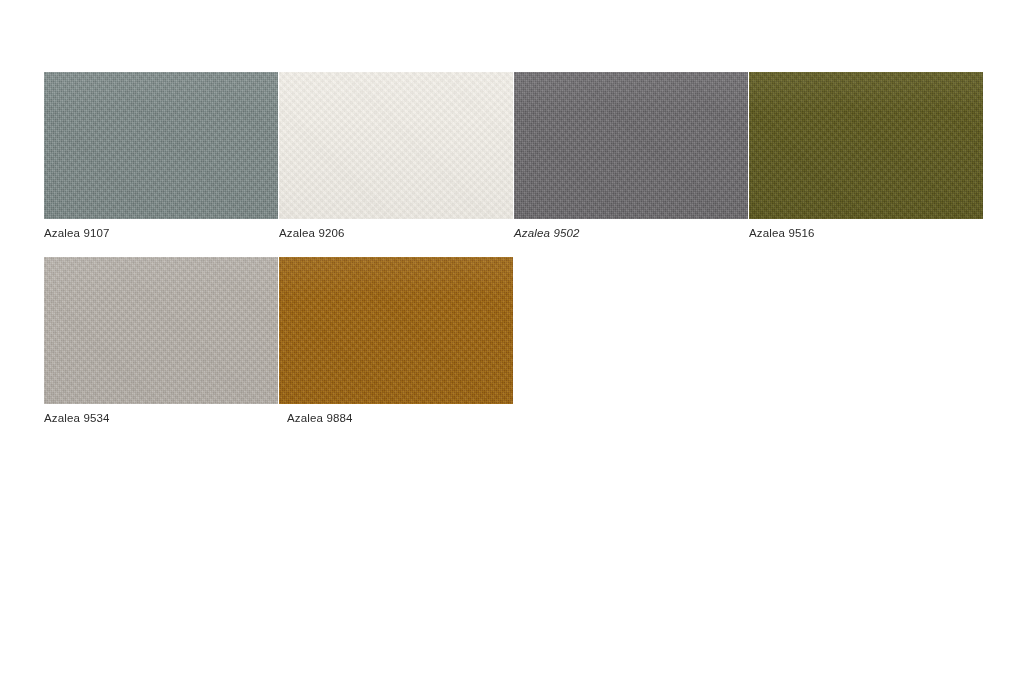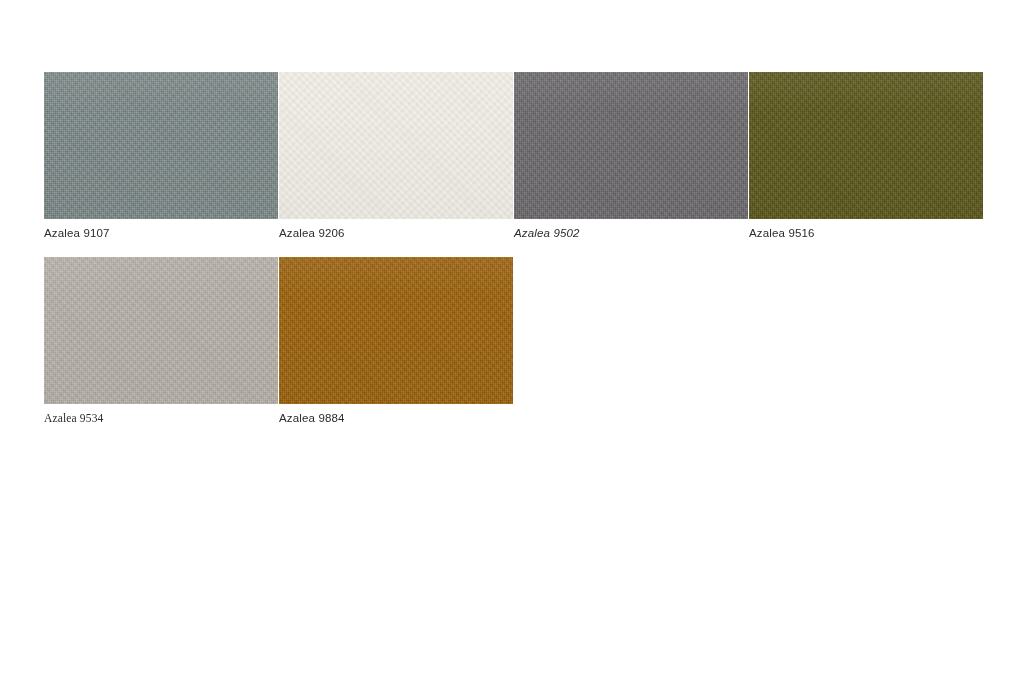--- a/index.html
+++ b/index.html
@@ -158,29 +158,29 @@
   </div>
 
   <div class="swatch-row row-2">
 
     <div class="swatch-cell">
       <div class="swatch-chip" style="background-color: rgb(182, 176, 169);">
         <div class="weave"></div>
         <div class="mottle"></div>
         <div class="vignette"></div>
       </div>
-      <div class="swatch-label" style="color: rgb(43, 43, 43); font-family: Liberation Serif, serif;">Azalea 9534</div>
+      <div class="swatch-label" style="color: rgb(43, 43, 43);">Azalea 9534</div>
     </div>
 
 
 
     <div class="swatch-cell">
       <div class="swatch-chip" style="background-color: rgb(155, 101, 20);">
         <div class="weave"></div>
         <div class="mottle"></div>
         <div class="vignette"></div>
       </div>
-      <div class="swatch-label" style="color: rgb(43, 43, 43);">Azalea 9884</div>
+      <div class="swatch-label" style="color: rgb(43, 43, 43); margin-left: 8px;">Azalea 9884</div>
     </div>
 
   </div>
 
 </div>
 
 </body></html>

